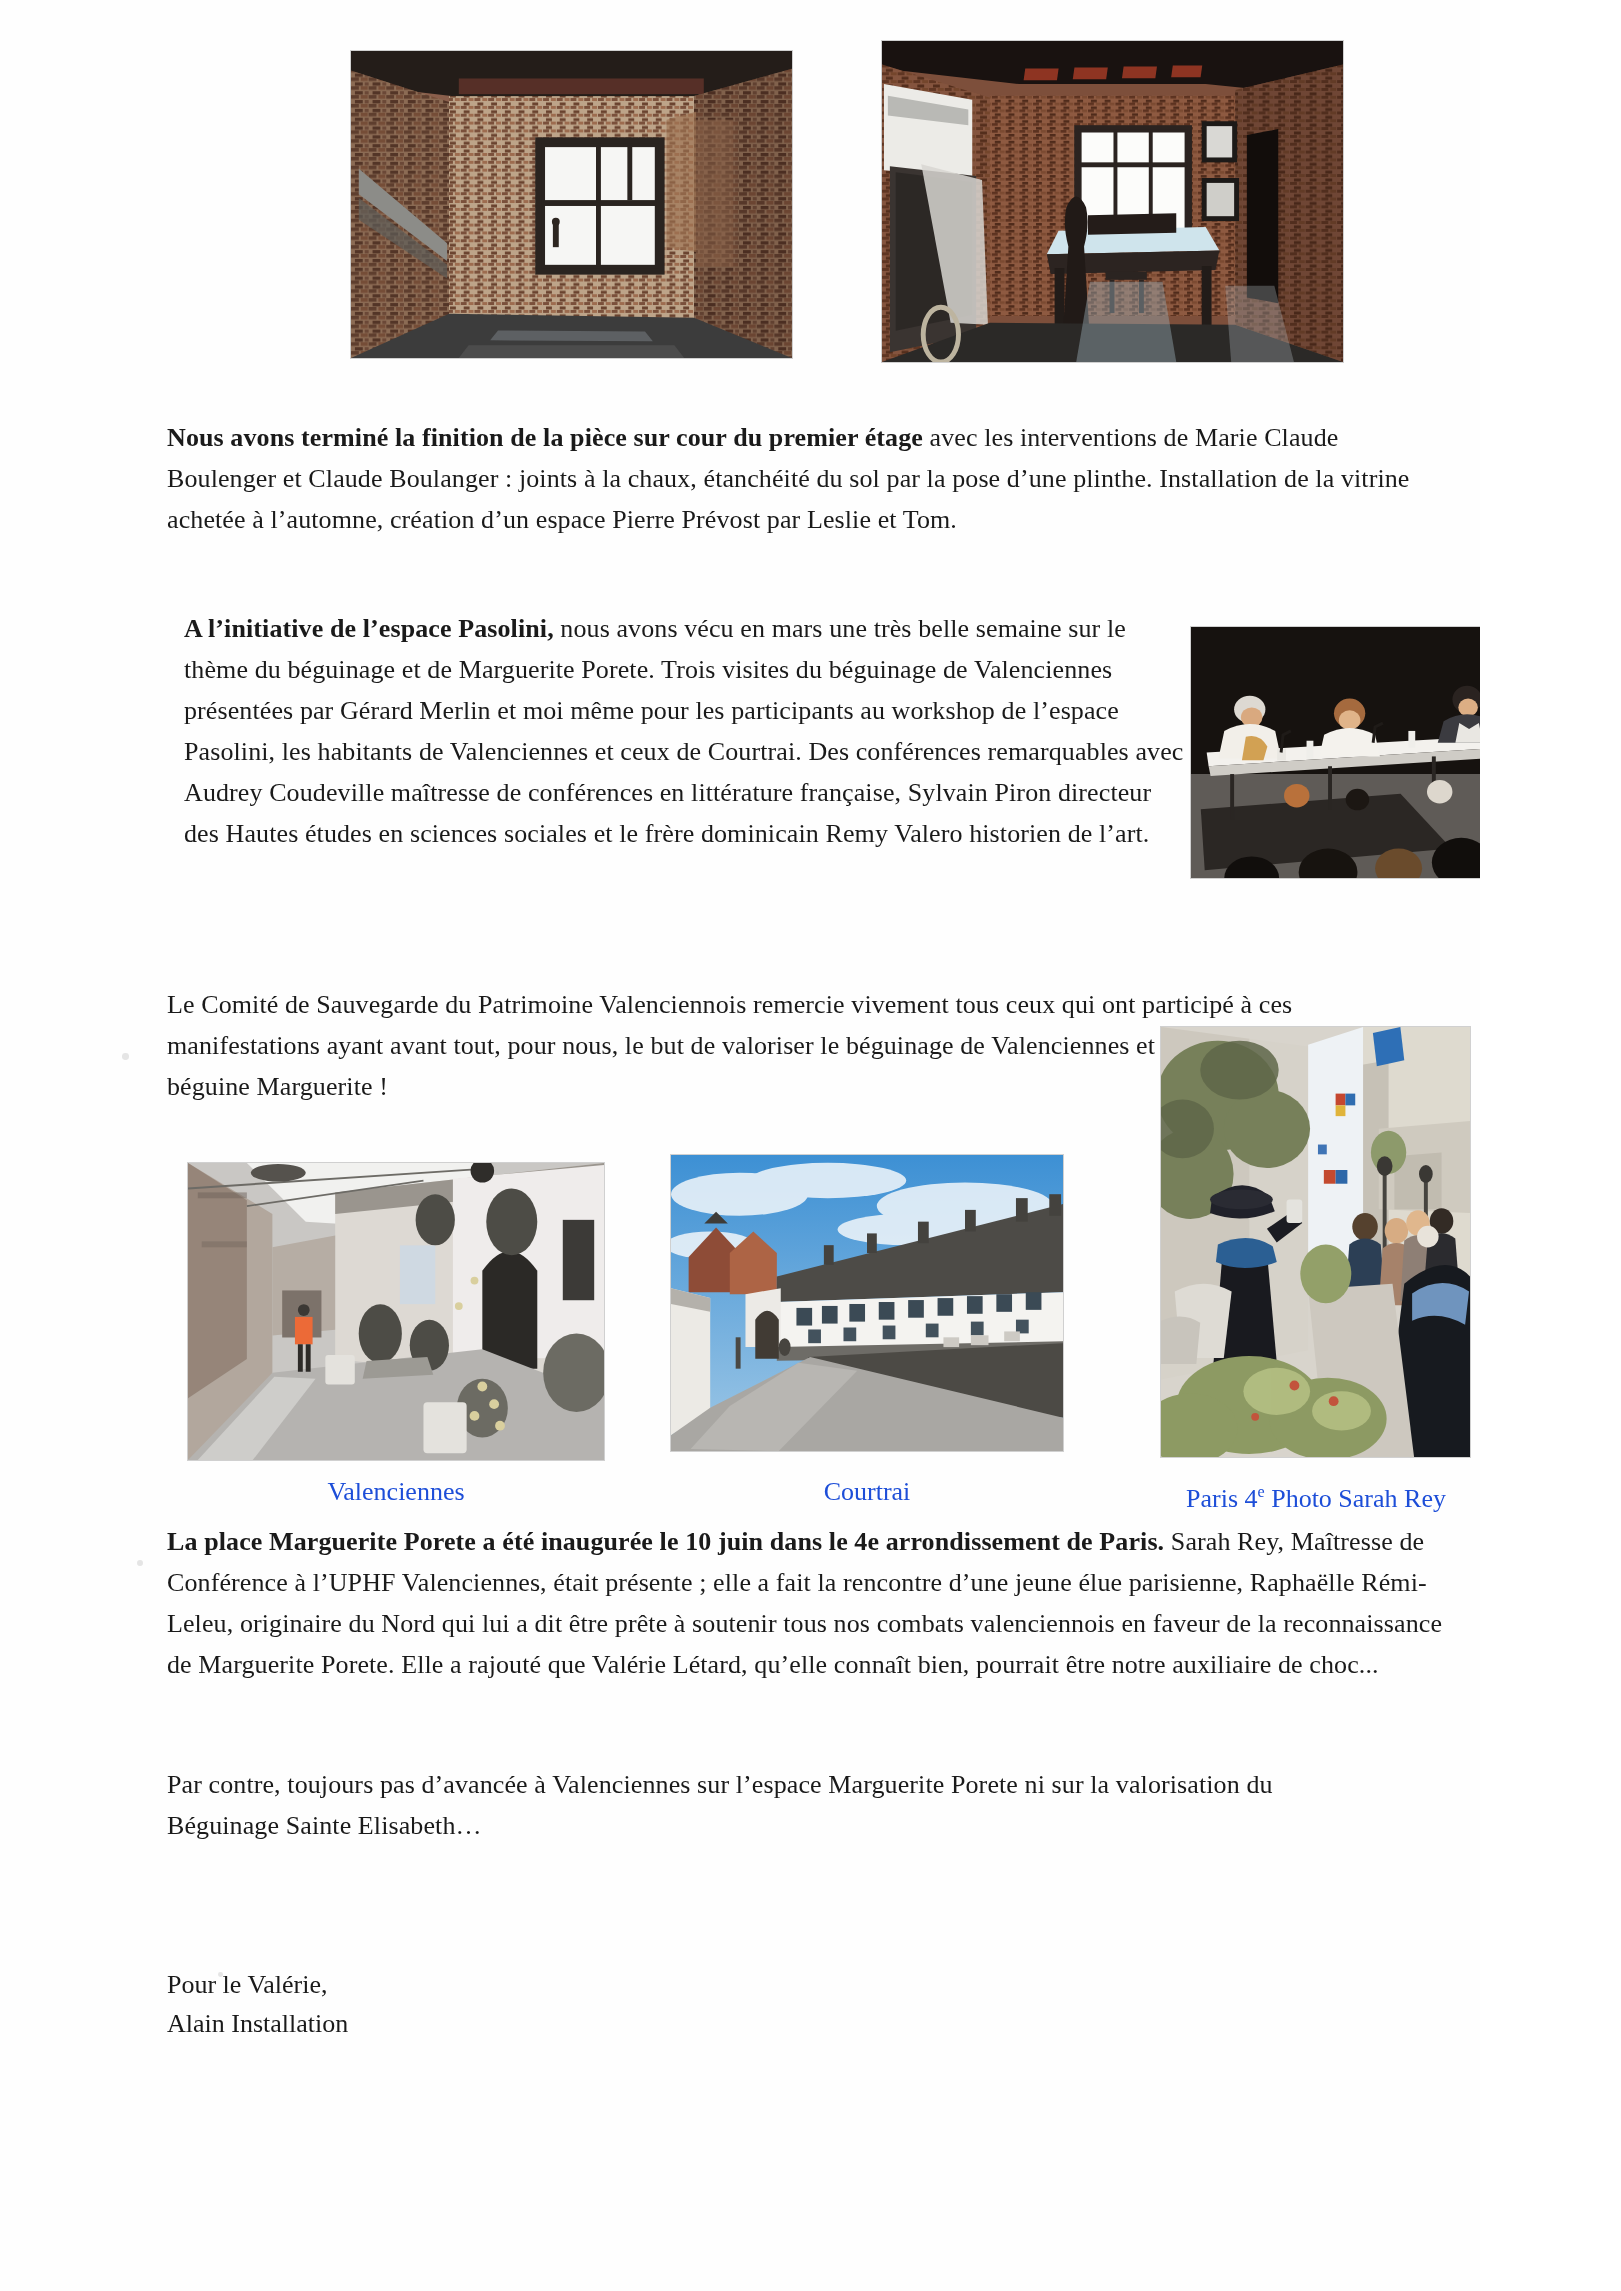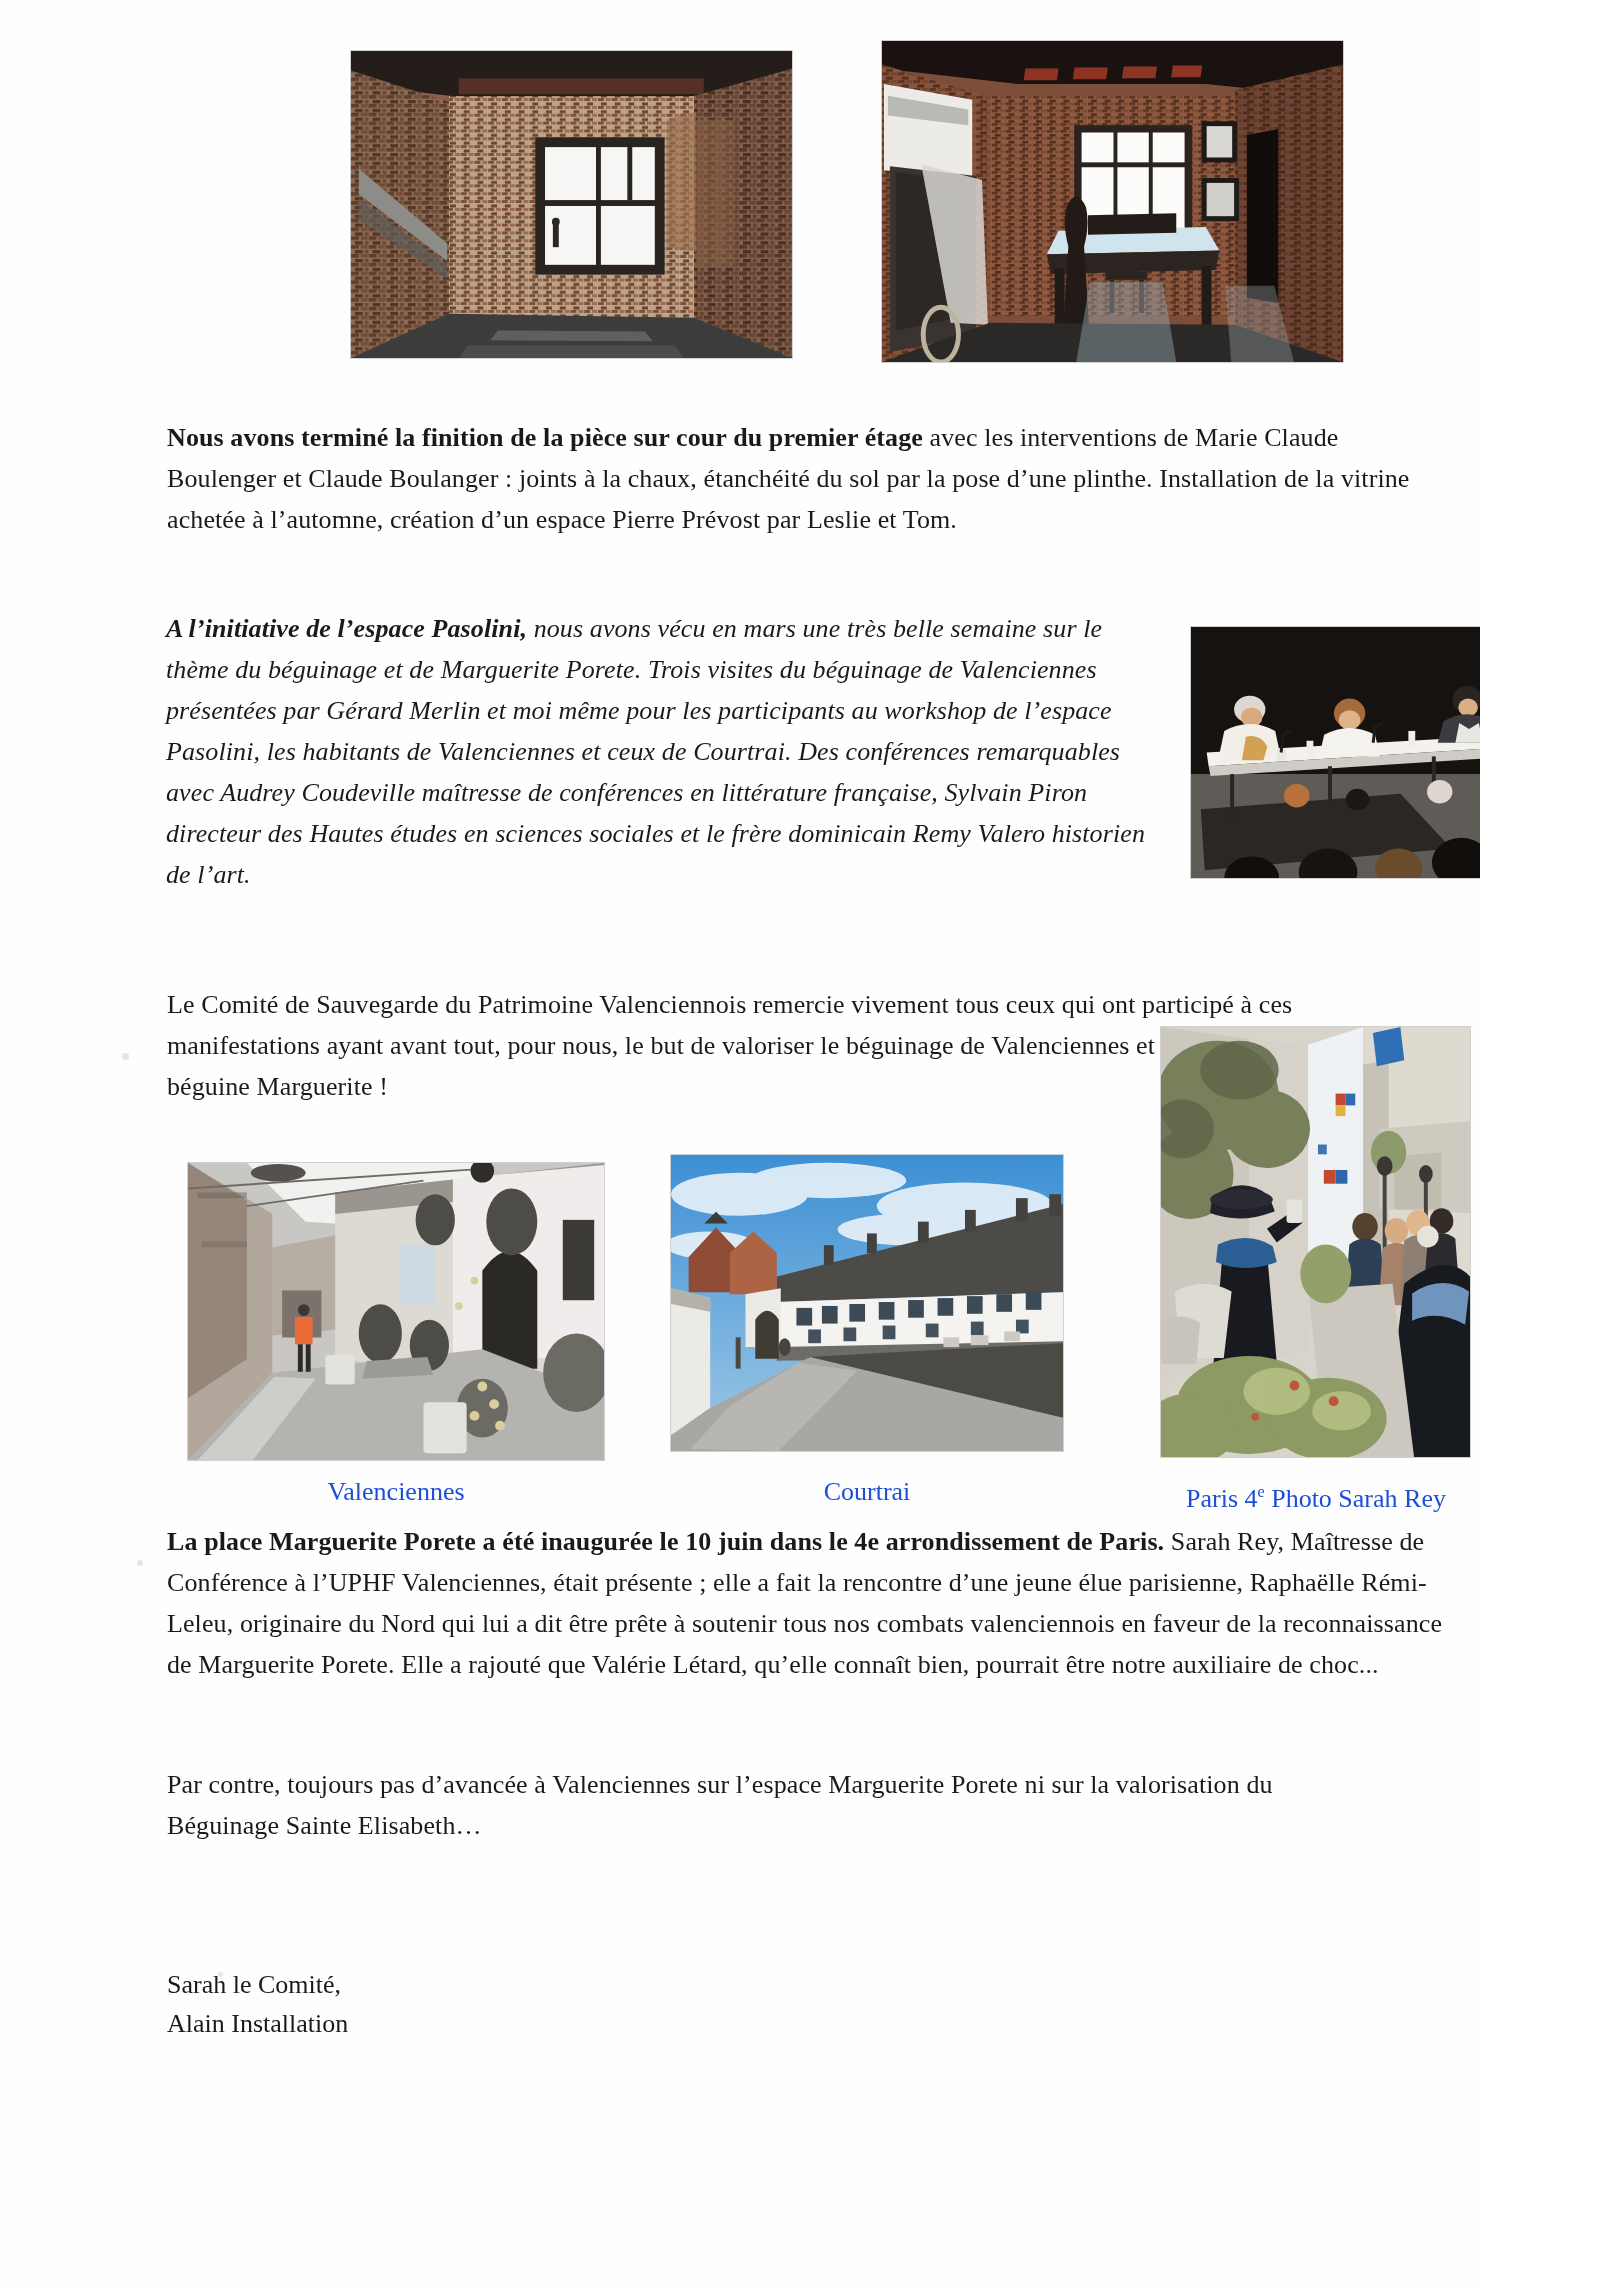--- a/index.html
+++ b/index.html
@@ -246,21 +246,21 @@
       <ellipse cx="62" cy="256" rx="28" ry="22" fill="#110e0c"></ellipse>
       <ellipse cx="140" cy="250" rx="30" ry="24" fill="#17130f"></ellipse>
       <ellipse cx="212" cy="246" rx="24" ry="20" fill="#6a4b2c"></ellipse>
       <ellipse cx="276" cy="240" rx="30" ry="25" fill="#110e0c"></ellipse>
       <ellipse cx="108" cy="172" rx="13" ry="12" fill="#b9713b"></ellipse>
       <ellipse cx="170" cy="176" rx="12" ry="11" fill="#1c1713"></ellipse>
       <ellipse cx="254" cy="168" rx="13" ry="12" fill="#ddd7cd"></ellipse>
     </svg>
   </div>
 
-  <div class="textblock" style="left:166px; top:608px; width:1002px;font-style:italic;">
+  <div class="textblock" style="left:184px; top:608px; width:1002px;">
     <b>A l’initiative de l’espace Pasolini,</b><span> nous avons vécu en mars une très belle semaine sur le thème du béguinage et de Marguerite Porete. Trois visites du béguinage de Valenciennes présentées par Gérard Merlin et moi même pour les participants au workshop de l’espace Pasolini, les habitants de Valenciennes  et ceux de Courtrai. Des conférences remarquables avec Audrey Coudeville maîtresse de conférences en littérature française, Sylvain Piron directeur des Hautes études en sciences sociales et le frère dominicain Remy Valero historien de l’art.</span>
   </div>
 
 
   <div class="textblock" style="left:167px; top:984px; width:1127px;">
     <span>Le Comité de Sauvegarde du Patrimoine Valenciennois remercie vivement tous ceux qui ont participé à ces manifestations ayant avant tout, pour nous, le but de valoriser le béguinage de Valenciennes et sa célèbre béguine Marguerite !</span>
   </div>
 
   <div class="photo" style="left:188px; top:1163px; width:416px; height:297px;">
     <svg viewBox="0 0 424 303" preserveAspectRatio="none">
@@ -504,21 +504,21 @@
 
   <div class="textblock" style="left:167px; top:1521px; width:1284px;">
     <b>La place Marguerite Porete a été inaugurée le 10 juin dans le 4e arrondissement de Paris.</b><span> Sarah Rey, Maîtresse de Conférence à l’UPHF Valenciennes, était présente ; elle a fait la rencontre d’une jeune élue parisienne, Raphaëlle Rémi-Leleu, originaire du Nord qui lui a dit être prête à soutenir tous nos combats valenciennois en faveur de la reconnaissance de Marguerite Porete. Elle a rajouté que Valérie Létard, qu’elle connaît bien, pourrait être notre auxiliaire de choc...</span>
   </div>
 
   <div class="textblock" style="left:167px; top:1764px; width:1166px;">
     <span>Par contre, toujours pas d’avancée à Valenciennes sur l’espace Marguerite Porete ni sur la valorisation du Béguinage Sainte Elisabeth…</span>
   </div>
 
   <div class="sig" style="left:167px; top:1965px;">
-    <div>Sarah le Comité,</div>
+    <div>Pour le Valérie,</div>
     <div>Alain Installation</div>
   </div>
 
   <div class="speck" style="left:122px; top:1053px; width:6.9px; height:6.9px;"></div>
   <div class="speck" style="left:137px; top:1560px; width:5.9px; height:5.9px;"></div>
   <div class="speck" style="left:218px; top:1972px; width:4.9px; height:4.9px;"></div>
 
 </div>
 
 

